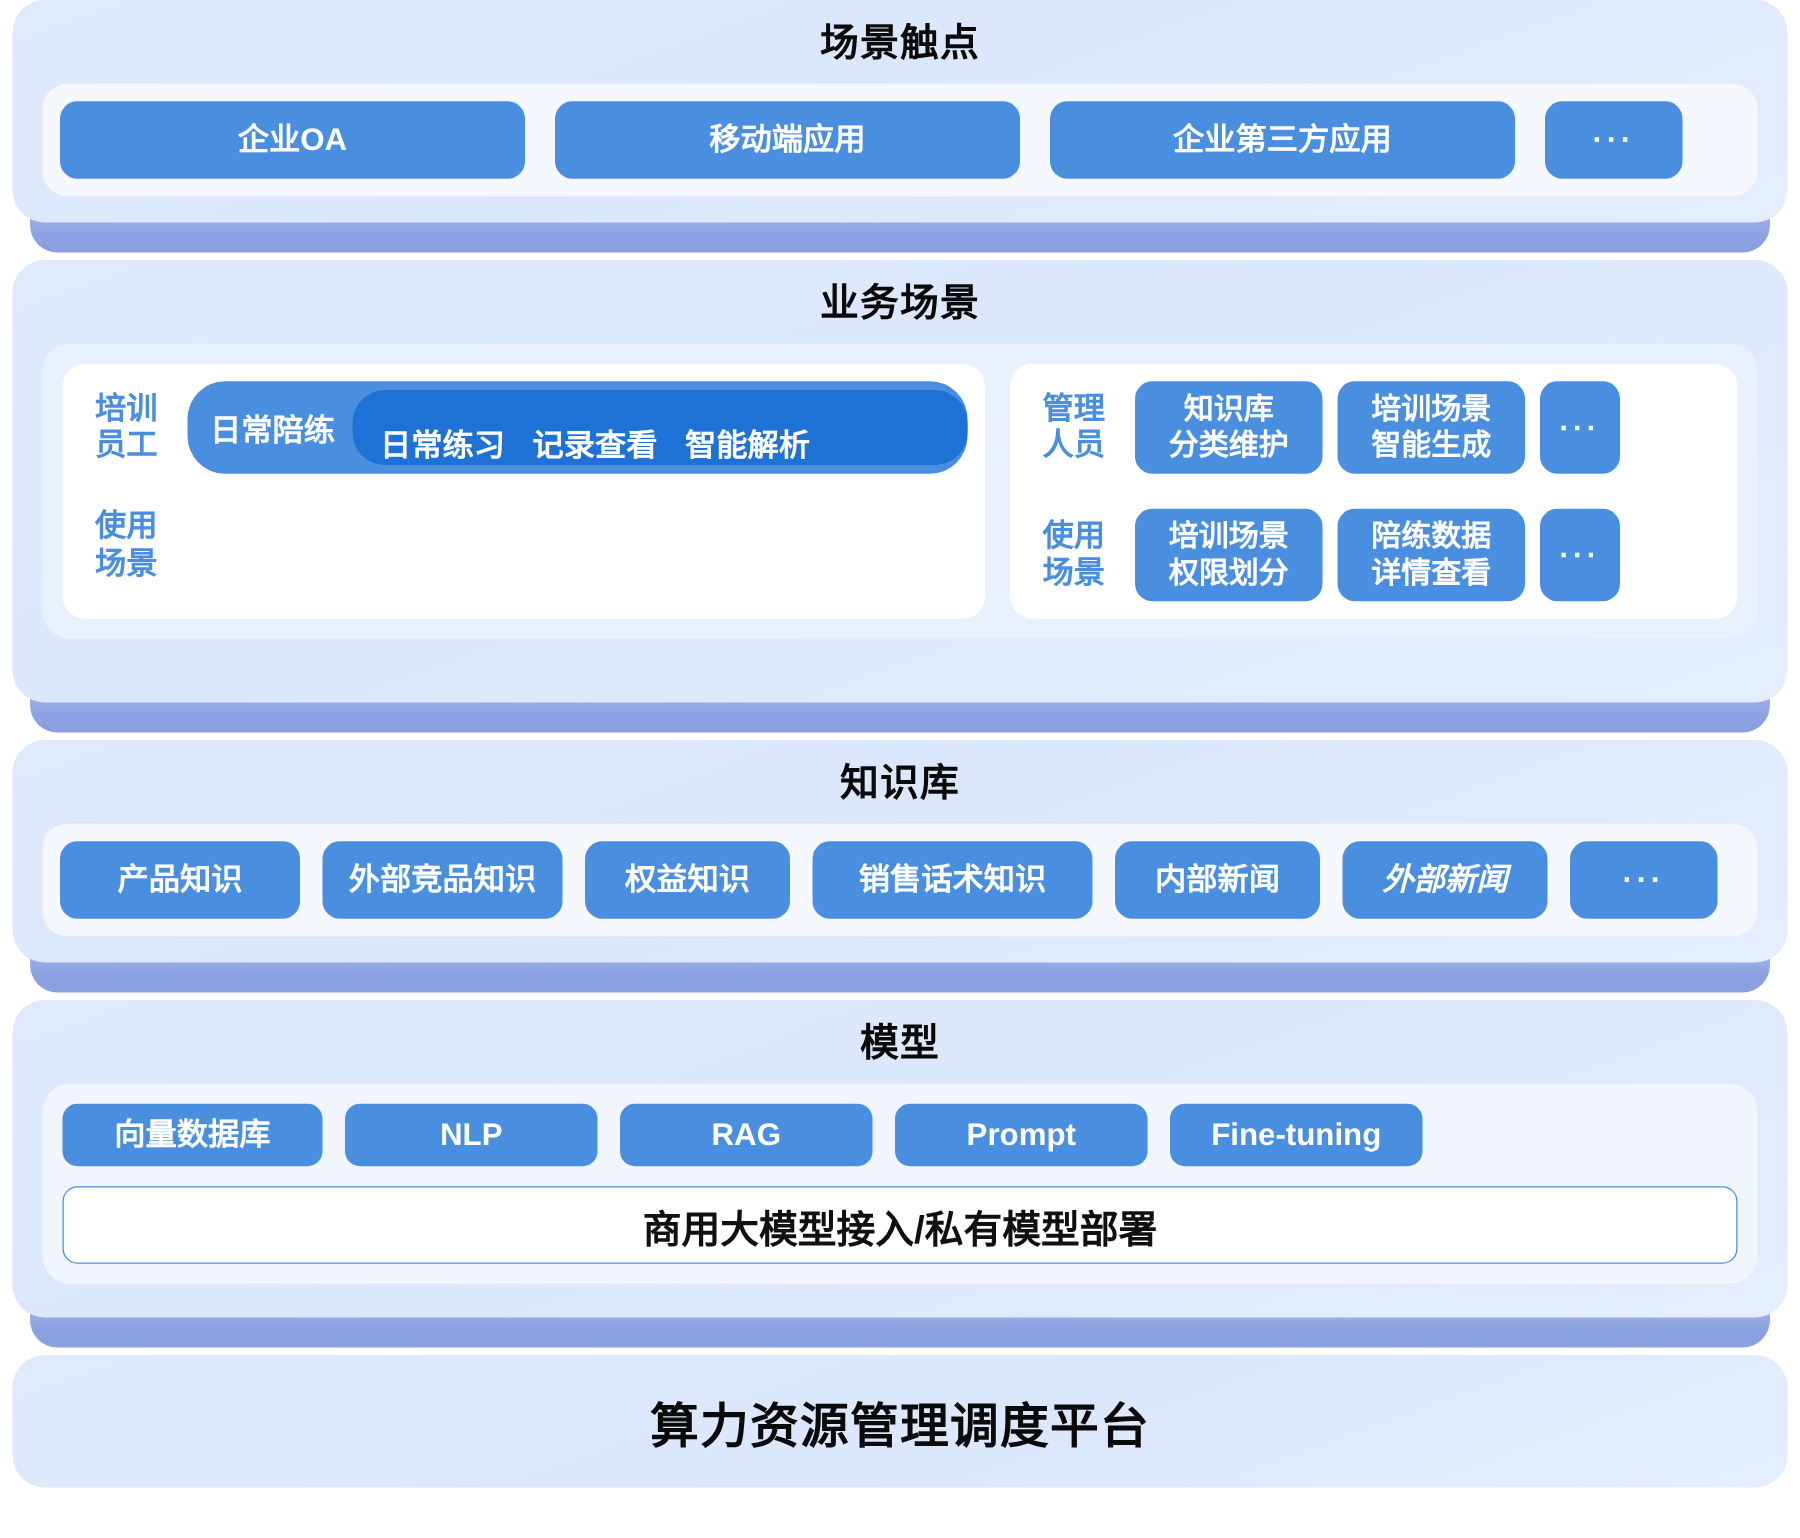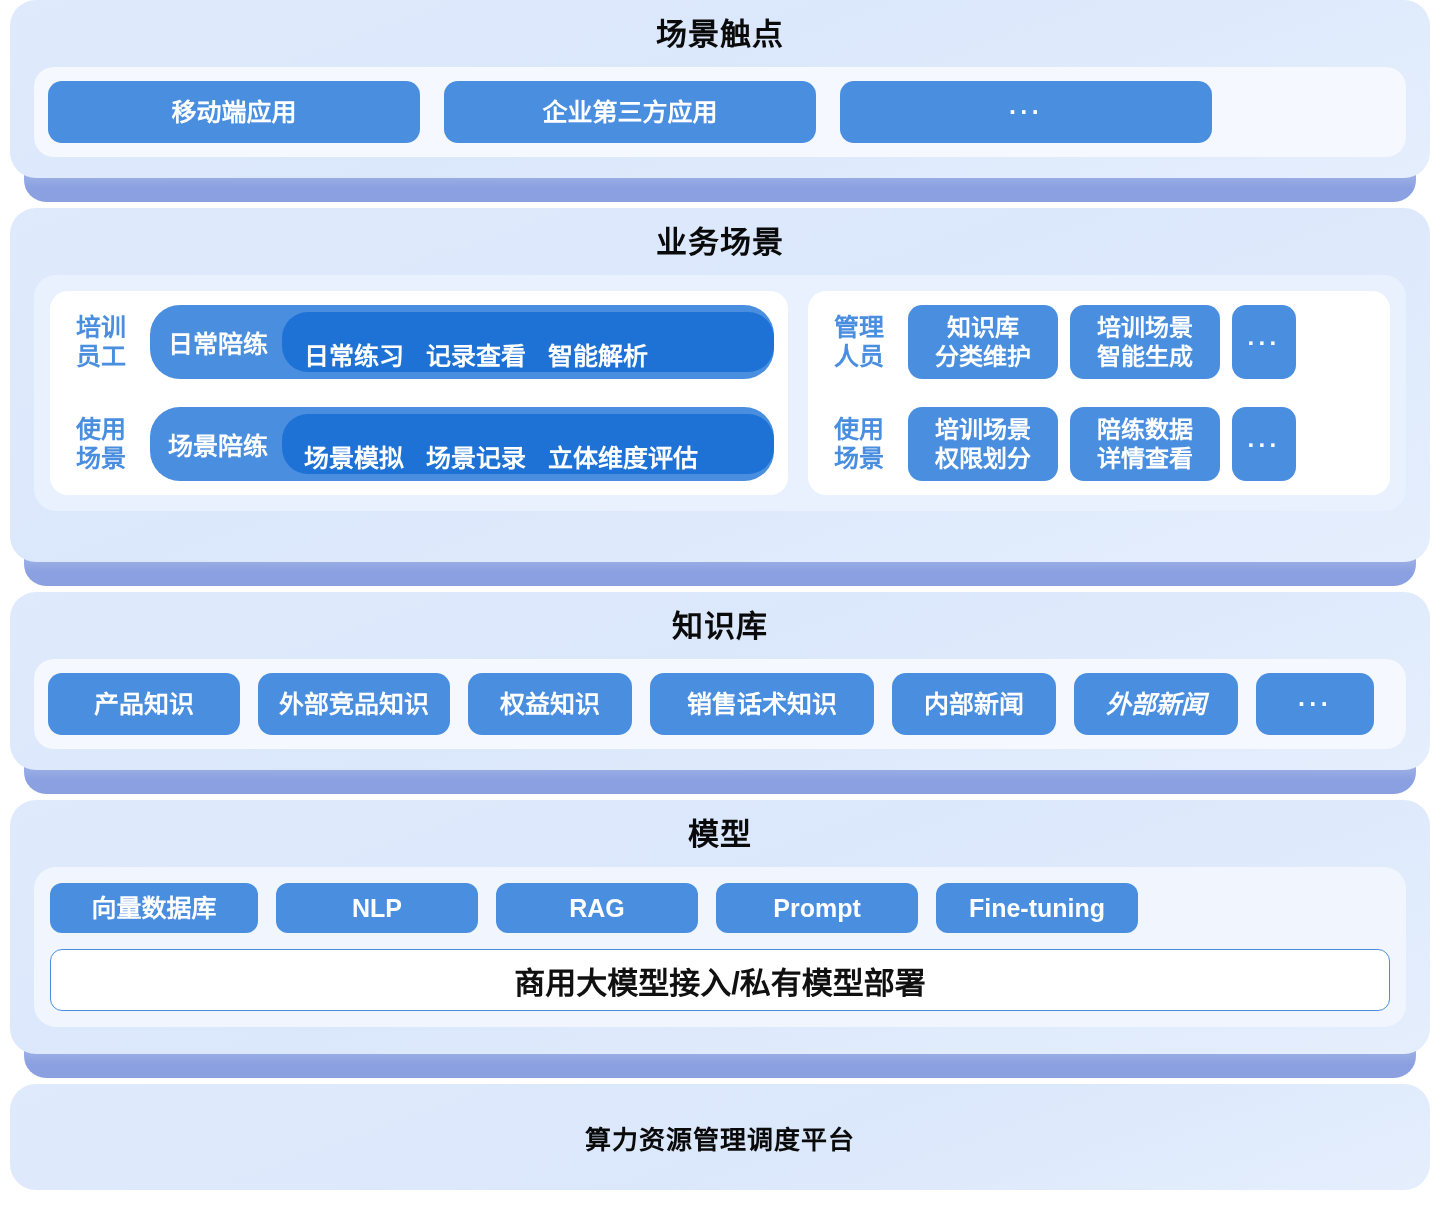--- a/index.html
+++ b/index.html
@@ -236,37 +236,38 @@
   
   #sec-platform .panel {
     padding: 0;
     height: 106px;
     display: flex;
     align-items: center;
     justify-content: center;
     background: linear-gradient(160deg, #dfeafc 0%, #dbe7fb 55%, #e4eefd 100%);
   }
   .platform-title {
-    font-size: 26px;
+    font-size: 39px;
     font-weight: 700;
     color: #0a0a0a;
     letter-spacing: 1px;
   }
 </style>
 </head>
 <body>
 
 <div class="stage">
 
   <div class="layer" id="sec-touchpoints" style="width:1420px;height:202px;">
     <div class="shelf"></div>
     <div class="panel" style="height:178px;">
       <div class="panel-title">场景触点</div>
       <div class="card">
         <div class="touch-row">
+          <div class="pill">企业OA</div>
           <div class="pill">移动端应用</div>
           <div class="pill">企业第三方应用</div>
           <div class="pill ellipsis">···</div>
         </div>
       </div>
     </div>
   </div>
 
   <div class="layer" id="sec-business" style="width:1420px;height:378px;margin-top:6px;">
     <div class="shelf"></div>
@@ -285,28 +286,20 @@
                 <span>日常练习</span>
                 <span>记录查看</span>
                 <span>智能解析</span>
               </div>
             </div>
           </div>
 
           <div class="scene-row">
             <div class="scene-label">使用
 场景</div>
-            <div class="nested-pill">
-              <div class="nest-label">场景陪练</div>
-              <div class="nest-inner">
-                <span>场景模拟</span>
-                <span>场景记录</span>
-                <span>立体维度评估</span>
-              </div>
-            </div>
           </div>
 
         </div>
 
         <div class="scene-col right">
 
           <div class="scene-row">
             <div class="scene-label">管理
 人员</div>
             <div class="pill grid-pill w-wide">知识库

